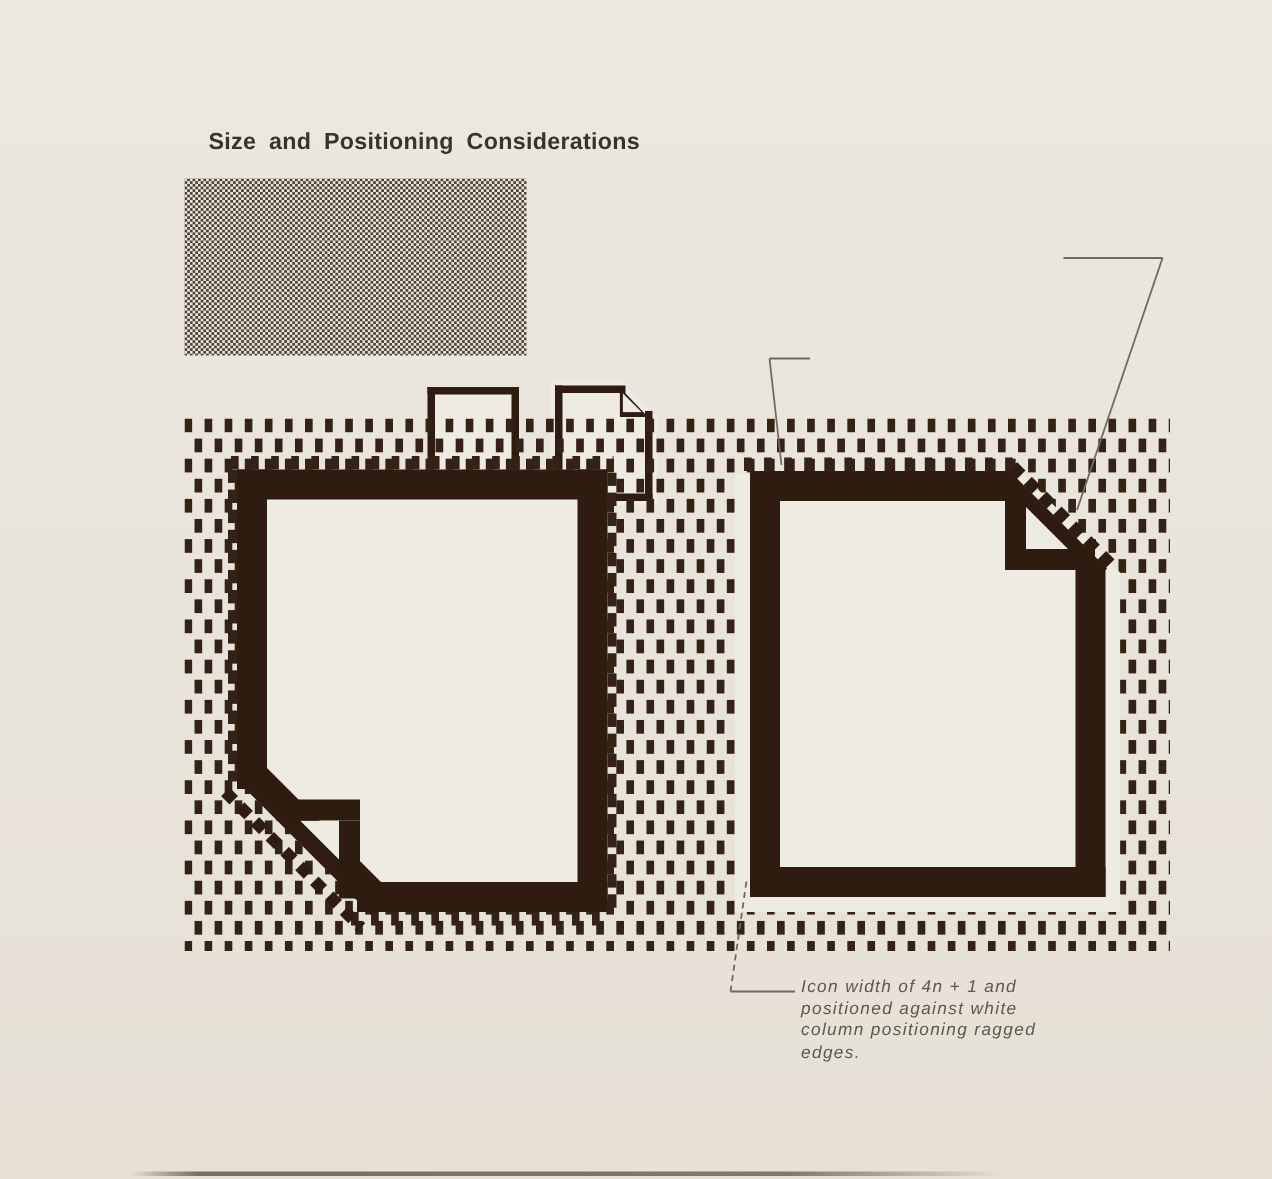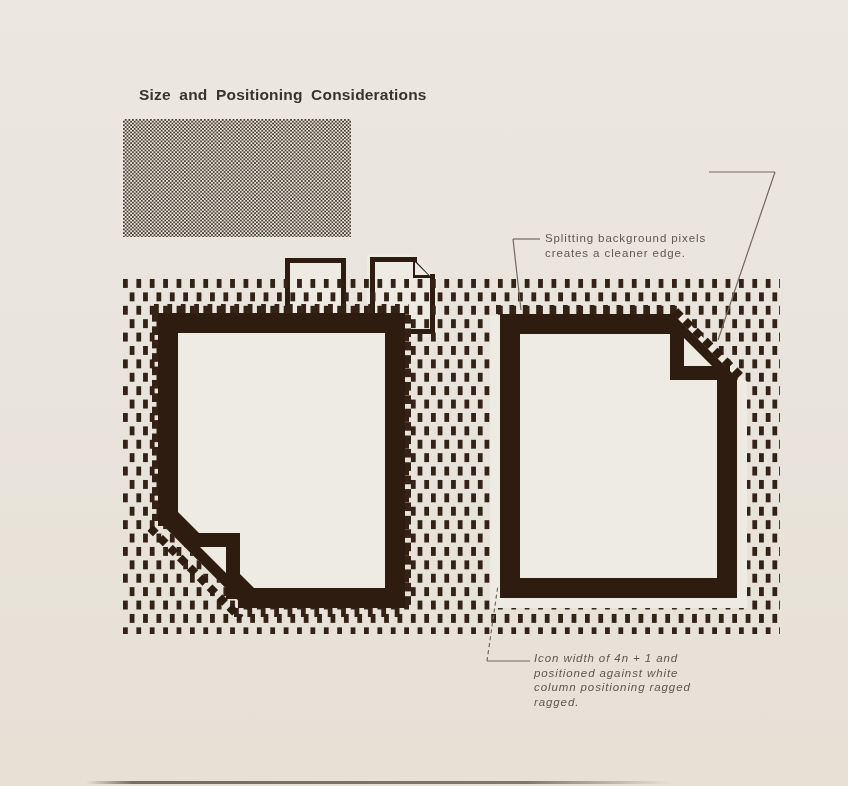--- a/index.html
+++ b/index.html
@@ -176,29 +176,25 @@
     <div class="part bar e-left"></div>
     <div class="part bar e-right"></div>
     <div class="part bar e-bottom"></div>
     <div class="part bar rot diag"></div>
     <div class="part rot steps dsteps"></div>
     <div class="part bar leg-v"></div>
     <div class="part bar leg-h"></div>
     <div class="part flap"></div>
   </div>
 
-  <div class="ann" id="ann2">
-    <div>Splitting background pixels</div>
-    <div>creates a cleaner edge.</div>
-  </div>
   <div class="ann" id="ann3">
     <div>Icon width of 4n + 1 and</div>
     <div>positioned against white</div>
     <div>column positioning ragged</div>
-    <div>ragged.</div>
+    <div>edges.</div>
   </div>
 
   <svg class="abs leads" viewBox="0 0 848 786">
     <g stroke="#71695f" stroke-width="1.2" fill="none">
       <line x1="709" y1="172" x2="775" y2="172"></line>
       <line x1="775" y1="172" x2="718" y2="340"></line>
       <line x1="540" y1="239" x2="513" y2="239"></line>
       <line x1="513" y1="239" x2="521" y2="310"></line>
       <line x1="530" y1="661" x2="487" y2="661"></line>
       <line x1="487" y1="661" x2="498" y2="585" stroke-dasharray="4 3"></line>

